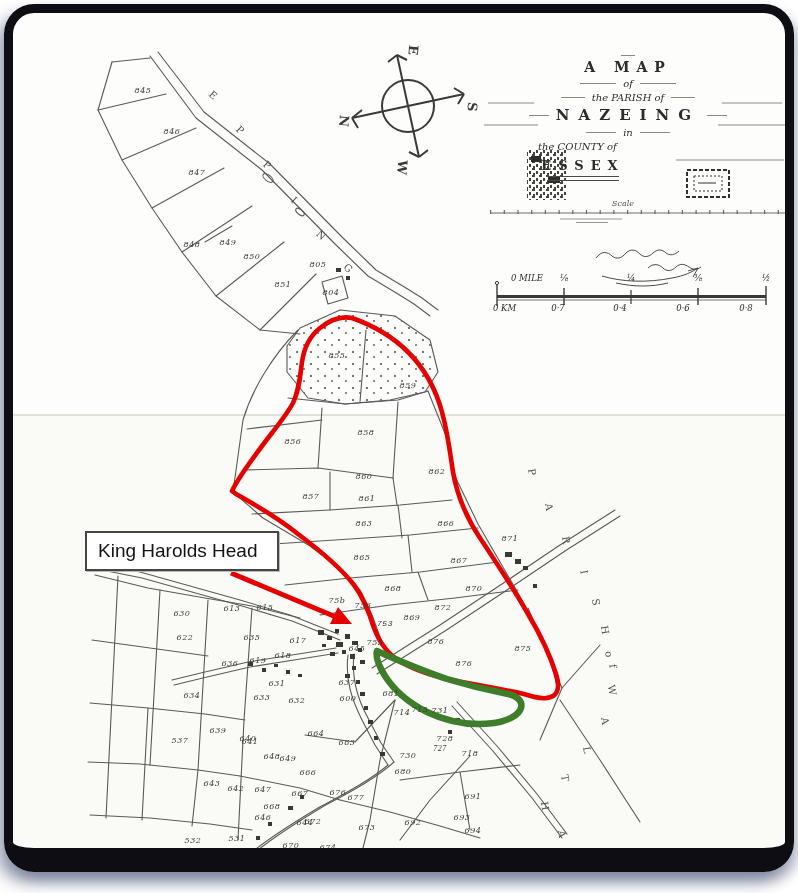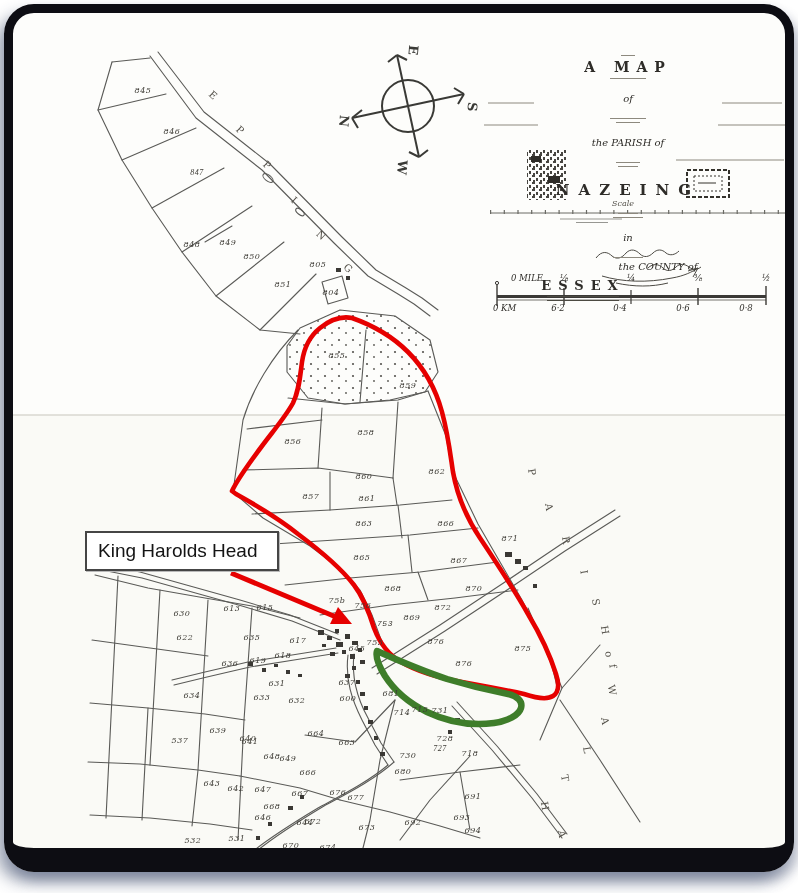--- a/index.html
+++ b/index.html
@@ -12,21 +12,21 @@
          border:9px solid #0d0d13;border-bottom-width:24px;border-radius:30px;
          box-shadow:-8px 10px 16px rgba(45,60,95,.45), 5px 9px 12px rgba(45,60,95,.30);
          pointer-events:none;}
   
   .plabel{position:absolute;transform:translate(-50%,-50%);font:italic 8px "DejaVu Serif",serif;
           color:#3d3b35;letter-spacing:.5px;white-space:nowrap;}
   .bletter{position:absolute;font:10px "DejaVu Serif",serif;color:#55524b;}
   .slabel{position:absolute;font:italic 8.5px "DejaVu Serif",serif;color:#2e2c28;white-space:nowrap;}
   
   .tb{position:absolute;left:478px;top:52px;width:300px;text-align:center;color:#2e2c28;}
-  .trow{display:flex;align-items:center;justify-content:center;gap:14px;margin:3px 0;flex-direction:column;}
+  .trow{display:flex;align-items:center;justify-content:center;gap:7px;margin:3px 0;}
   .trule{height:1px;background:#8d897e;}
   .t-amap{font:bold 14px "DejaVu Serif",serif;letter-spacing:7px;}
   .t-sm{font:italic 10px "DejaVu Serif",serif;}
   .t-nazeing{font:bold 15px "DejaVu Serif",serif;letter-spacing:9px;}
   .t-essex{font:bold 13px "DejaVu Serif",serif;letter-spacing:7px;}
   .uu{width:72px;height:3px;border-top:1.2px solid #4c4a42;border-bottom:1.2px solid #4c4a42;margin:2px auto 0 auto;}
   .scaleword{position:absolute;left:612px;top:199px;font:italic 8px "DejaVu Serif",serif;color:#55524b;}
   
   .callout{position:absolute;left:85px;top:531px;width:194px;height:40px;box-sizing:border-box;
            background:#ffffff;border:2.5px solid #454545;box-shadow:1px 1px 0 #b9b9b9;
@@ -244,21 +244,21 @@
 
     <g>
       <line x1="231" y1="573" x2="336" y2="617" stroke="#e60000" stroke-width="5"></line>
       <polygon points="352,624 330,624 338,607" fill="#e60000"></polygon>
     </g>
   </svg>
 
   <div id="labels">
       <div class="plabel" style="left: 143px; top: 90px;">845</div>
       <div class="plabel" style="left: 172px; top: 131px;">846</div>
-      <div class="plabel" style="left: 197px; top: 172px; font-family: Liberation Serif, serif;">847</div>
+      <div class="plabel" style="left: 197px; top: 172px;">847</div>
       <div class="plabel" style="left: 192px; top: 244px;">848</div>
       <div class="plabel" style="left: 228px; top: 242px;">849</div>
       <div class="plabel" style="left: 252px; top: 256px;">850</div>
       <div class="plabel" style="left: 283px; top: 284px;">851</div>
       <div class="plabel" style="left: 318px; top: 264px;">805</div>
       <div class="plabel" style="left: 331px; top: 292px;">804</div>
       <div class="plabel" style="left: 337px; top: 355px;">855</div>
       <div class="plabel" style="left: 408px; top: 385px;">859</div>
       <div class="plabel" style="left: 366px; top: 432px;">858</div>
       <div class="plabel" style="left: 293px; top: 441px;">856</div>
@@ -358,21 +358,21 @@
       <div class="bletter" style="left: 565px; top: 778px; transform: translate(-50%, -50%) rotate(80deg);">T</div>
       <div class="bletter" style="left: 545px; top: 806px; transform: translate(-50%, -50%) rotate(80deg);">H</div>
       <div class="bletter" style="left: 562px; top: 834px; transform: translate(-50%, -50%) rotate(80deg);">A</div>
       <div class="bletter" style="left: 587px; top: 858px; transform: translate(-50%, -50%) rotate(80deg);">M</div>
       <div class="slabel" style="left: 493px; top: 273px; padding-left: 18px;">0 MILE</div>
       <div class="slabel" style="left: 564px; top: 273px; transform: translateX(-50%);">⅛</div>
       <div class="slabel" style="left: 631px; top: 273px; transform: translateX(-50%);">¼</div>
       <div class="slabel" style="left: 698px; top: 273px; transform: translateX(-50%);">⅜</div>
       <div class="slabel" style="left: 766px; top: 273px; transform: translateX(-50%);">½</div>
       <div class="slabel" style="left: 493px; top: 303px;">0 KM</div>
-      <div class="slabel" style="left: 558px; top: 303px; transform: translateX(-50%);">6·2</div>
+      <div class="slabel" style="left: 558px; top: 303px; transform: translateX(-50%);">0·7</div>
       <div class="slabel" style="left: 620px; top: 303px; transform: translateX(-50%);">0·4</div>
       <div class="slabel" style="left: 683px; top: 303px; transform: translateX(-50%);">0·6</div>
       <div class="slabel" style="left: 746px; top: 303px; transform: translateX(-50%);">0·8</div>
     </div>
 
   <div class="tb">
     <div class="trow">
         <div class="trule" style="width:14px"></div>
       </div>
     <div class="t-amap">A MAP</div>

